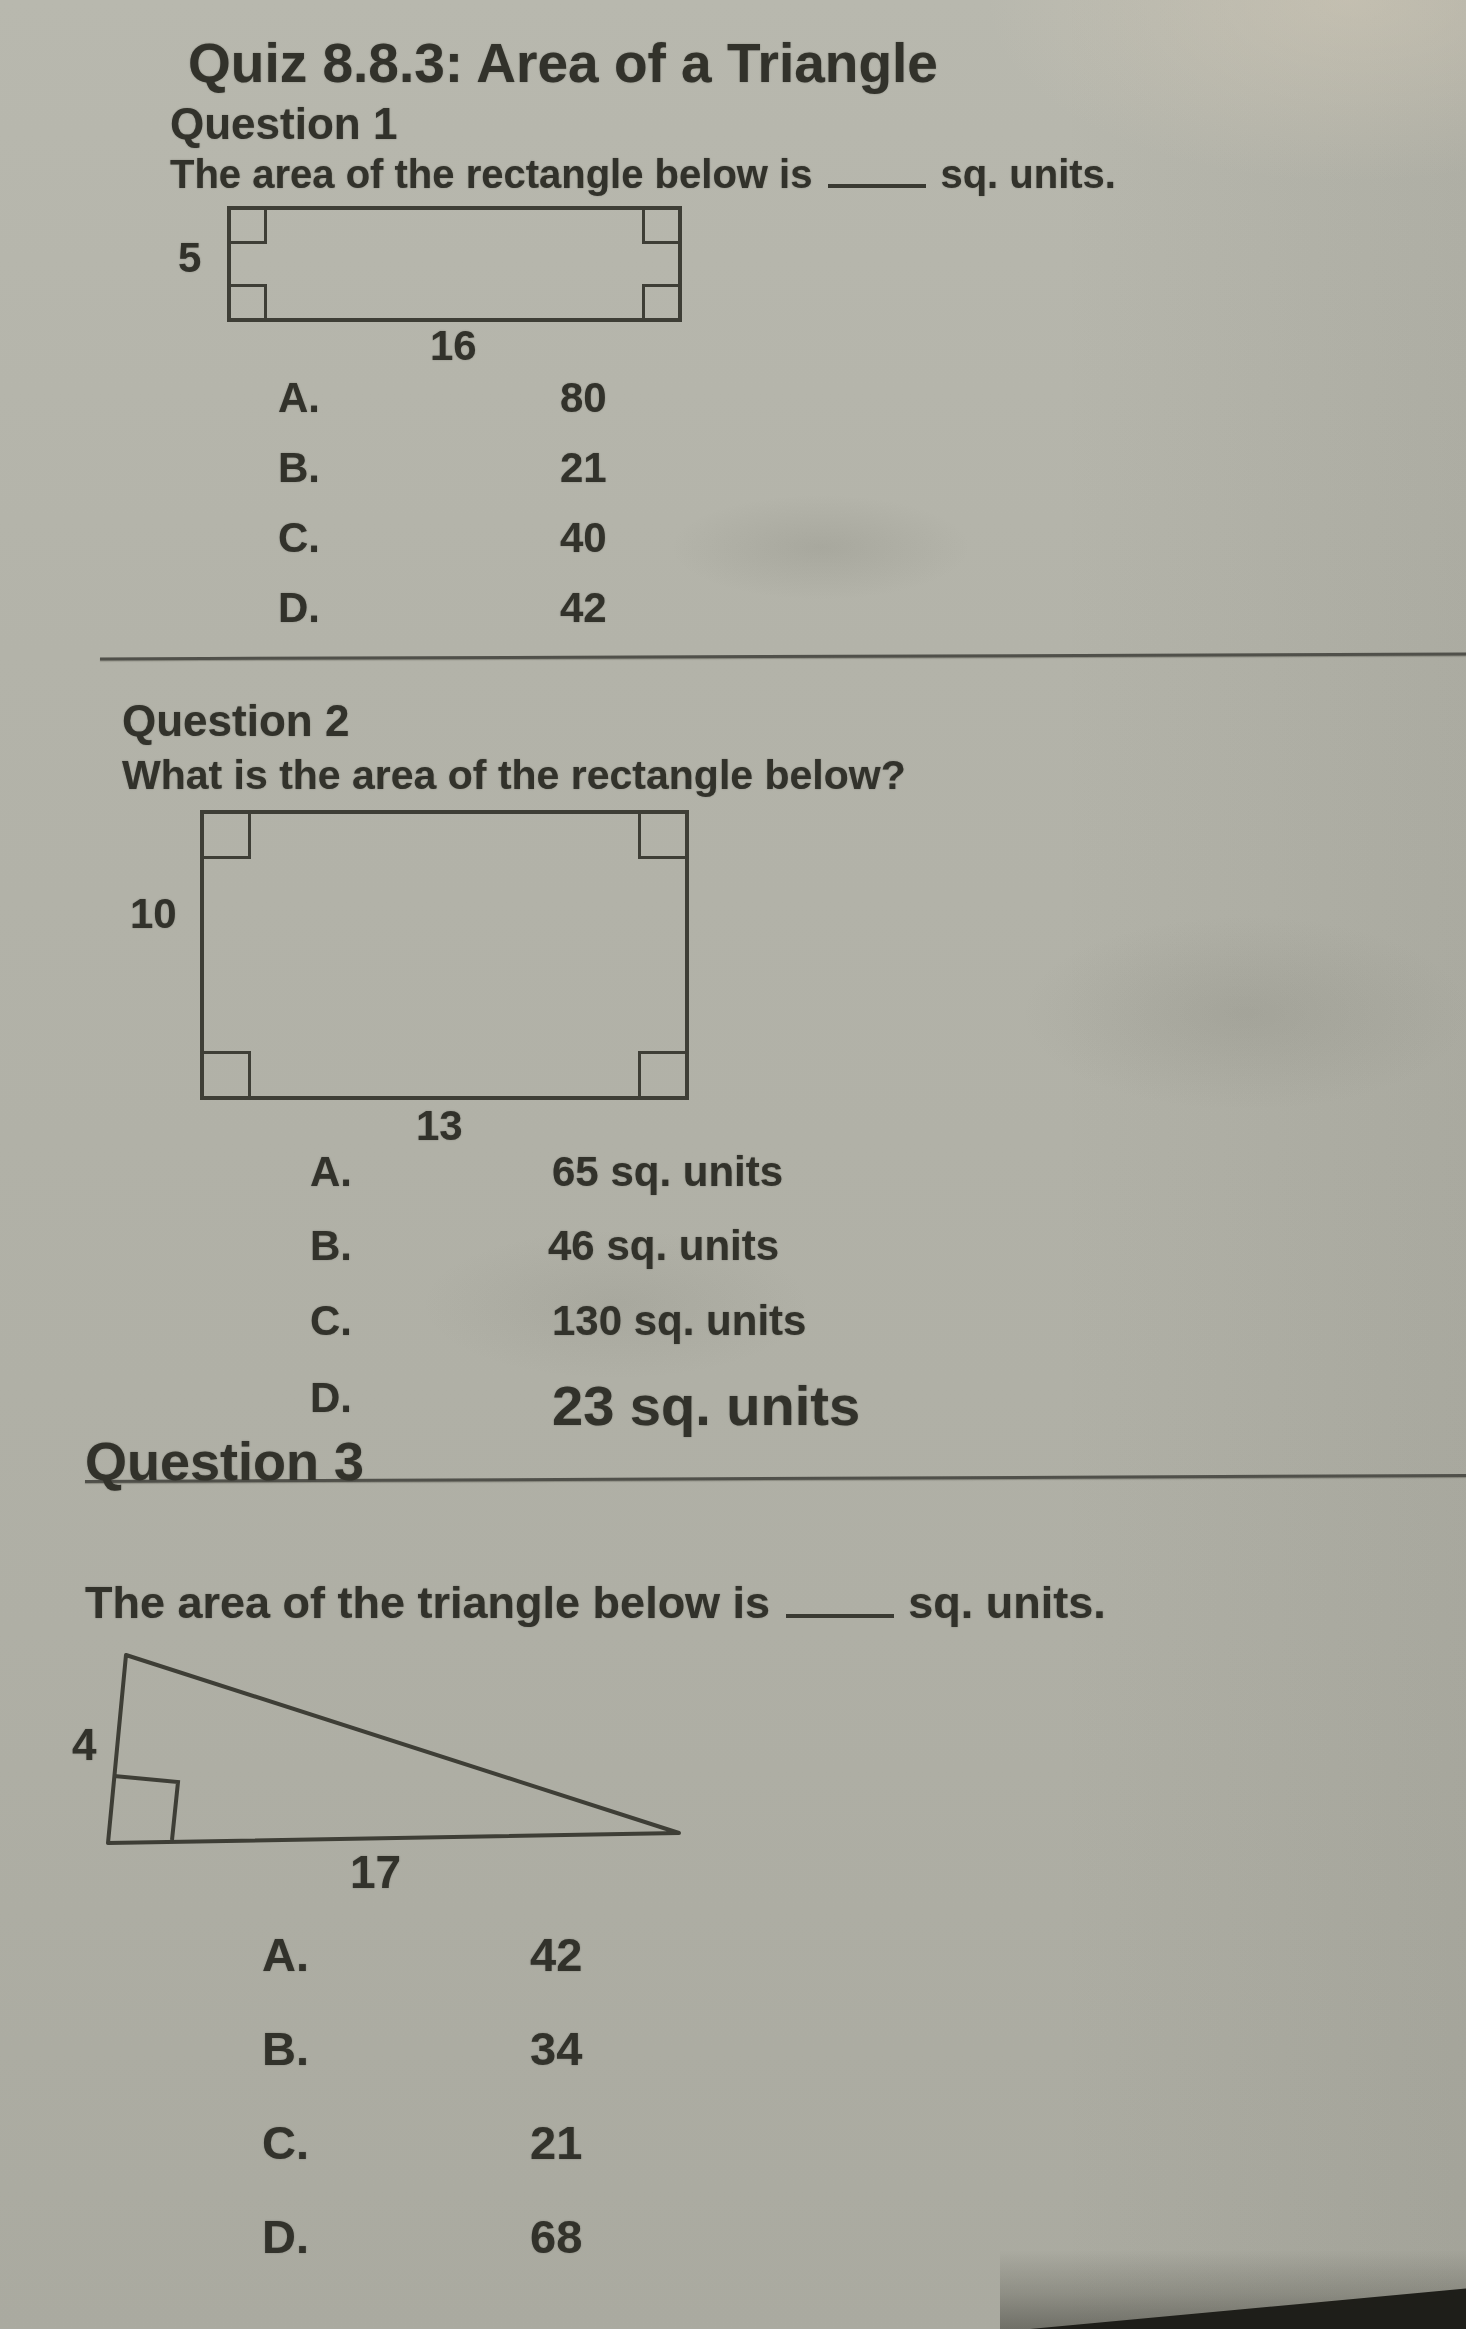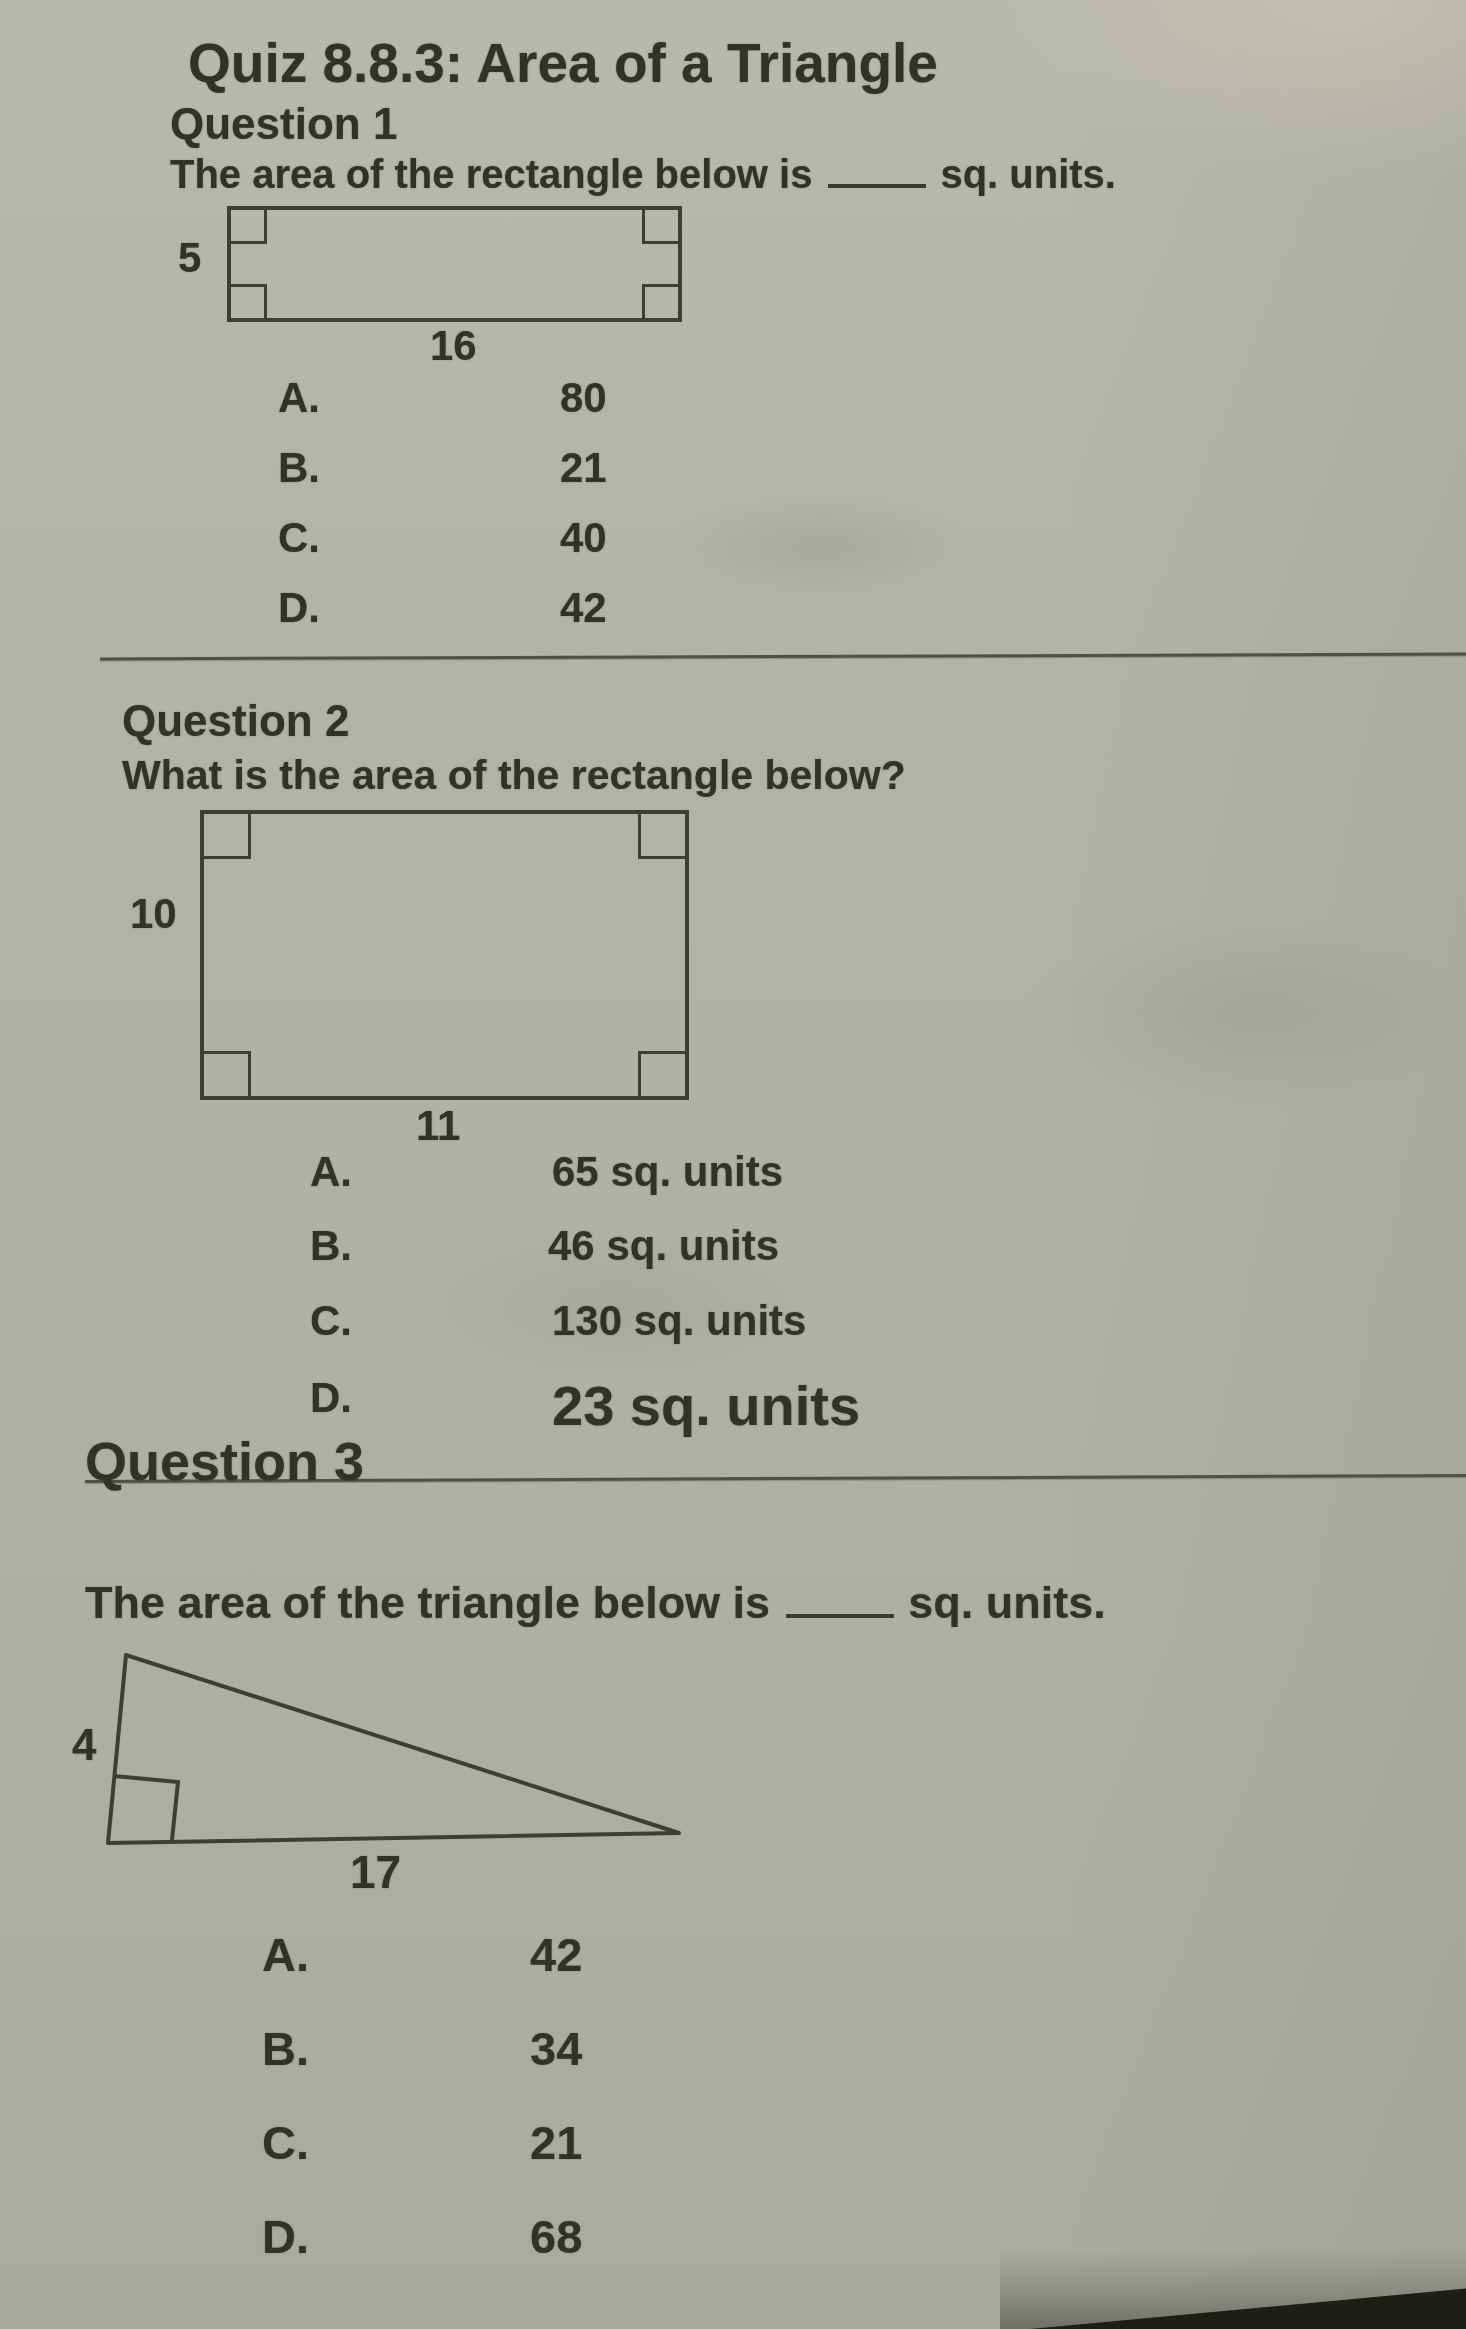--- a/index.html
+++ b/index.html
@@ -80,21 +80,21 @@
   <div class="txt qh2">Question 2</div>
   <div class="txt qp2">What is the area of the rectangle below?</div>
 
   <div class="fig-rect q2" style="left:200px;top:810px;width:481px;height:282px;">
     <div class="cm tl"></div>
     <div class="cm tr"></div>
     <div class="cm bl"></div>
     <div class="cm br"></div>
   </div>
   <div class="txt dim" style="left:130px;top:890px;">10</div>
-  <div class="txt dim" style="left:416px;top:1102px;">11</div>
+  <div class="txt dim" style="left:416px;top:1102px;">13</div>
 
   <div class="txt row-letter" style="left:310px;top:1148px;font-size:42px">A.</div>
   <div class="txt row-value" style="left:552px;top:1148px;font-size:42px">65 sq. units</div>
   <div class="txt row-letter" style="left:310px;top:1222px;font-size:42px">B.</div>
   <div class="txt row-value" style="left:548px;top:1222px;font-size:42px">46 sq. units</div>
   <div class="txt row-letter" style="left:310px;top:1297px;font-size:42px">C.</div>
   <div class="txt row-value" style="left:552px;top:1297px;font-size:42px">130 sq. units</div>
   <div class="txt row-letter" style="left:310px;top:1374px;font-size:42px">D.</div>
   <div class="txt row-value" style="left:552px;top:1374px;font-size:56px">23 sq. units</div>
 

